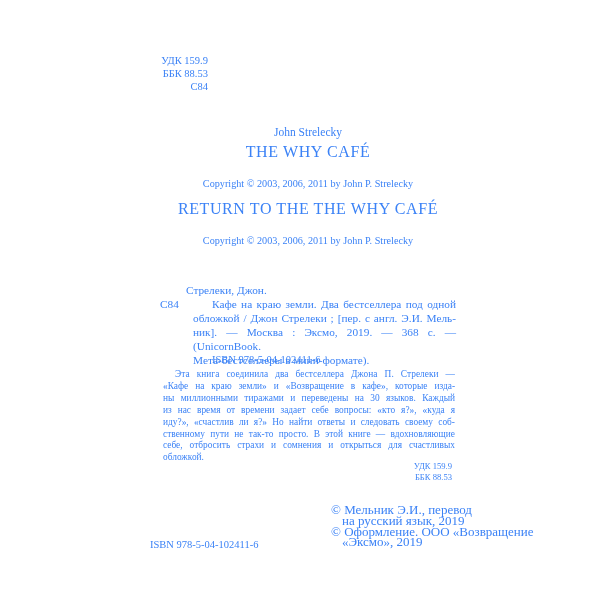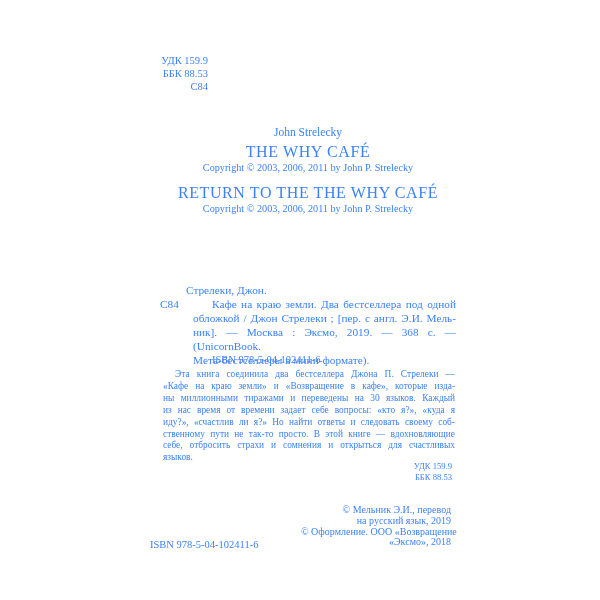--- a/index.html
+++ b/index.html
@@ -22,21 +22,21 @@
     text-align: right; white-space: nowrap;
   }
 
   
   .title-block {
     left: 158px; top: 109px; width: 300px;
     text-align: center;
   }
   .title-block .author { font-size: 11.5px; line-height: 14px; margin-top: 16px; }
   .title-block .en-title { font-size: 16px; letter-spacing: 0.6px; margin-top: 6px; line-height: 13px; }
-  .title-block .copyright { font-size: 10.2px; margin-top: 3px; line-height: 13px; }
+  .title-block .copyright { font-size: 10.2px; margin-top: 19px; line-height: 13px; }
   .title-block .en-title.second { margin-top: 12px; }
 
   
   .catalog-heading { left: 186px; top: 283px; font-size: 11.3px; line-height: 14px; }
   .catalog-sign { left: 160px; top: 297px; font-size: 11.3px; line-height: 14px; }
   .catalog-desc { left: 193px; top: 297px; width: 263px; font-size: 11.3px; line-height: 14px; }
   .catalog-desc .indent { text-indent: 19px; }
 
   .jl { text-align: justify; text-align-last: justify; }
 
@@ -47,21 +47,21 @@
   .annotation .indent { text-indent: 12px; }
 
   
   .udc-bottom {
     left: 372px; top: 461px; width: 80px;
     font-size: 8.6px; line-height: 10.5px;
     text-align: right; white-space: nowrap;
   }
 
   
-  .copyright-block { left: 301px; top: 505px; width: 150px; font-size: 10px; line-height: 10.8px; text-align: right; }
+  .copyright-block { left: 331px; top: 505px; width: 150px; font-size: 13px; line-height: 10.8px; }
   .copyright-block .cont { padding-left: 11px; }
 
   .isbn-bottom { left: 150px; top: 538px; font-size: 10.5px; line-height: 13px; }
 
   .nowrap { white-space: nowrap; }
 </style>
 </head>
 <body>
 
 <div class="page">
@@ -92,30 +92,30 @@
   <div class="abs isbn-mid nowrap">ISBN 978-5-04-102411-6</div>
 
   <div class="abs annotation">
     <div class="jl indent">Эта книга соединила два бестселлера Джона П. Стрелеки —</div>
     <div class="jl">«Кафе на краю земли» и «Возвращение в кафе», которые изда-</div>
     <div class="jl">ны миллионными тиражами и переведены на 30 языков. Каждый</div>
     <div class="jl">из нас время от времени задает себе вопросы: «кто я?», «куда я</div>
     <div class="jl">иду?», «счастлив ли я?» Но найти ответы и следовать своему соб-</div>
     <div class="jl">ственному пути не так-то просто. В этой книге — вдохновляющие</div>
     <div class="jl">себе, отбросить страхи и сомнения и открыться для счастливых</div>
-    <div>языков.</div>
+    <div>обложкой.</div>
   </div>
 
   <div class="abs udc-bottom">
     <div>УДК 159.9</div>
     <div>ББК 88.53</div>
   </div>
 
   <div class="abs copyright-block">
     <div class="nowrap">© Мельник Э.И., перевод</div>
     <div class="cont nowrap">на русский язык, 2019</div>
     <div class="nowrap">© Оформление. ООО «Возвращение</div>
-    <div class="cont nowrap">«Эксмо», 2018</div>
+    <div class="cont nowrap">«Эксмо», 2019</div>
   </div>
 
   <div class="abs isbn-bottom nowrap">ISBN 978-5-04-102411-6</div>
 
 </div>
 
 </body></html>

